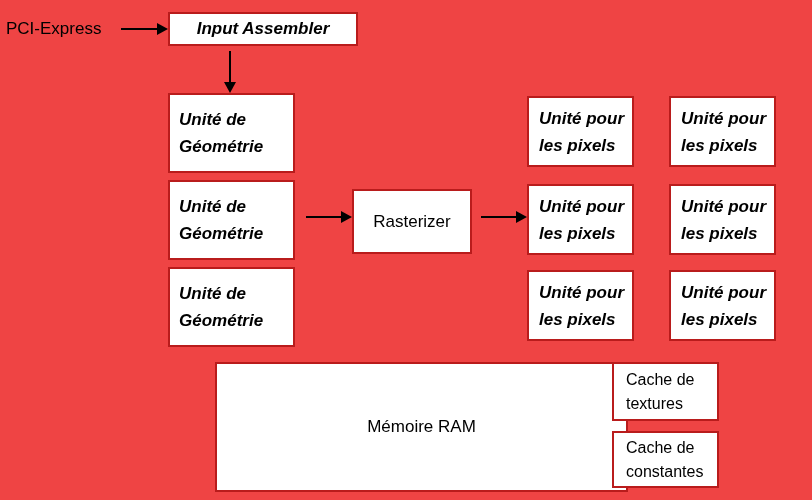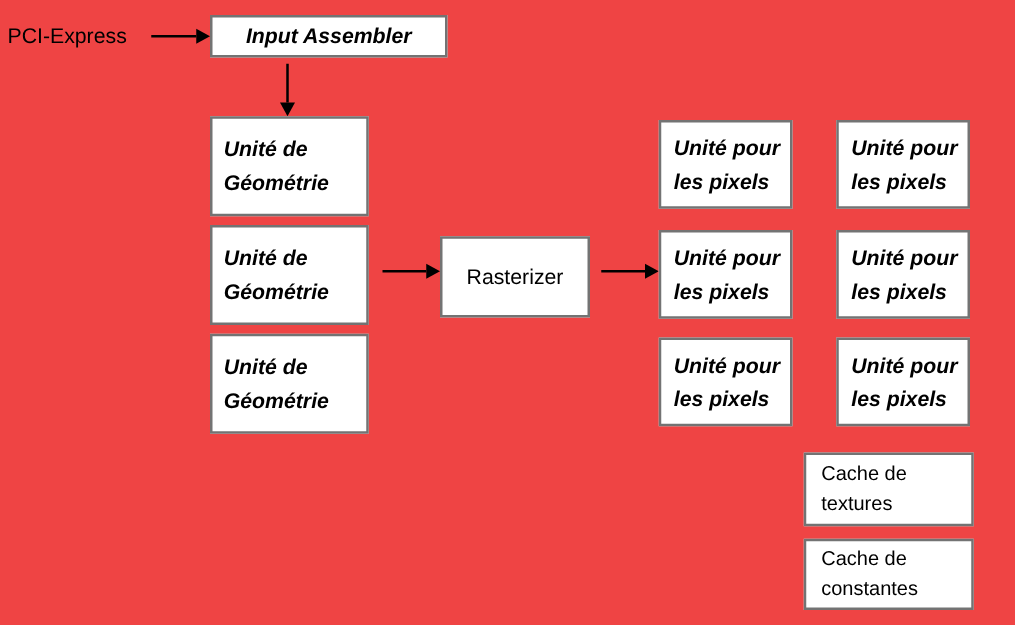--- a/index.html
+++ b/index.html
@@ -10,21 +10,21 @@
   }
   .canvas {
     position: relative;
     width: 812px;
     height: 500px;
     background: #ef4444;
     overflow: hidden;
   }
   .node {
     position: absolute;
-    border: 2px solid #737373;
+    border: 2px solid #b91c1c;
     background: #ffffff;
     display: flex;
     align-items: center;
     color: #000000;
   }
   .txt { white-space: pre-line; }
   .bi { font-weight: bold; font-style: italic; }
   .centered { justify-content: center; text-align: center; }
 
   .plain-label {
@@ -63,21 +63,21 @@
   .pix.c2 { left: 669px; }
   .pix.r1 { top: 96px; }
   .pix.r2 { top: 184px; }
   .pix.r3 { top: 270px; }
 
   .ram {
     left: 215px; top: 362px; width: 413px; height: 130px;
     font-size: 17px;
   }
   .cache {
-    left: 643px; width: 136px;
+    left: 612px; width: 107px;
     font-size: 16px; line-height: 24px;
     padding-left: 12px;
   }
   .cache.tex { top: 362px; height: 59px; }
   .cache.con { top: 431px; height: 57px; }
 
   
   .arrow-right {
     position: absolute;
     height: 2px;
@@ -176,20 +176,23 @@
   <div class="node bi pix c1 r3">
     <span class="txt">Unité pour
 les pixels</span>
   </div>
 
   <div class="node bi pix c2 r3">
     <span class="txt">Unité pour
 les pixels</span>
   </div>
 
+  <div class="node centered ram">
+    <span class="txt">Mémoire RAM</span>
+  </div>
 
   <div class="node cache tex">
     <span class="txt">Cache de
 textures</span>
   </div>
 
   <div class="node cache con">
     <span class="txt">Cache de
 constantes</span>
   </div>

